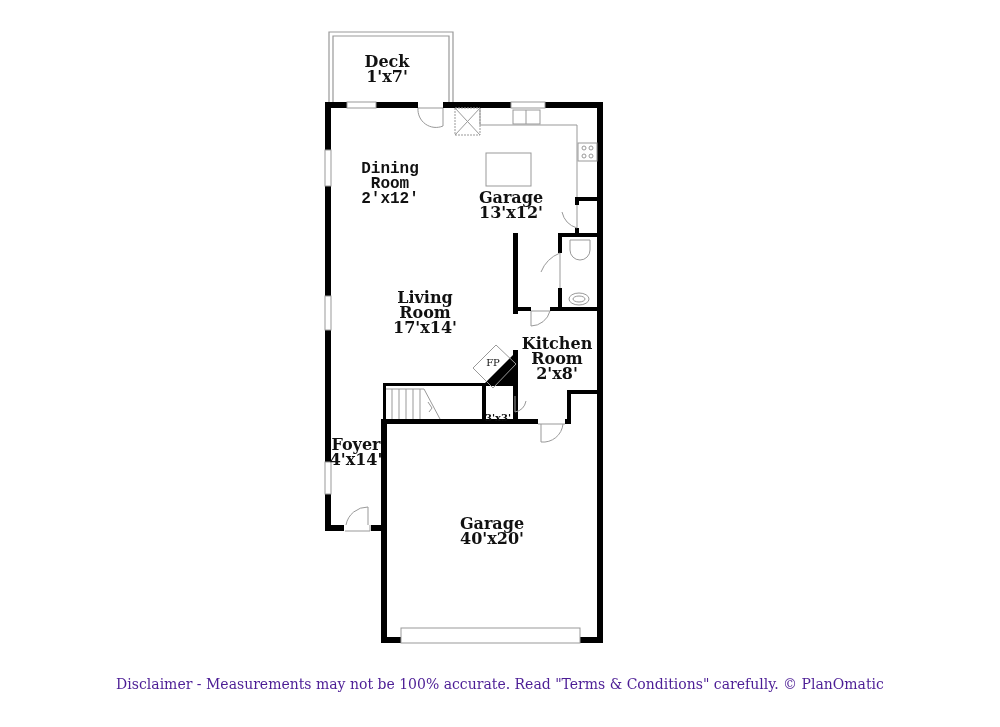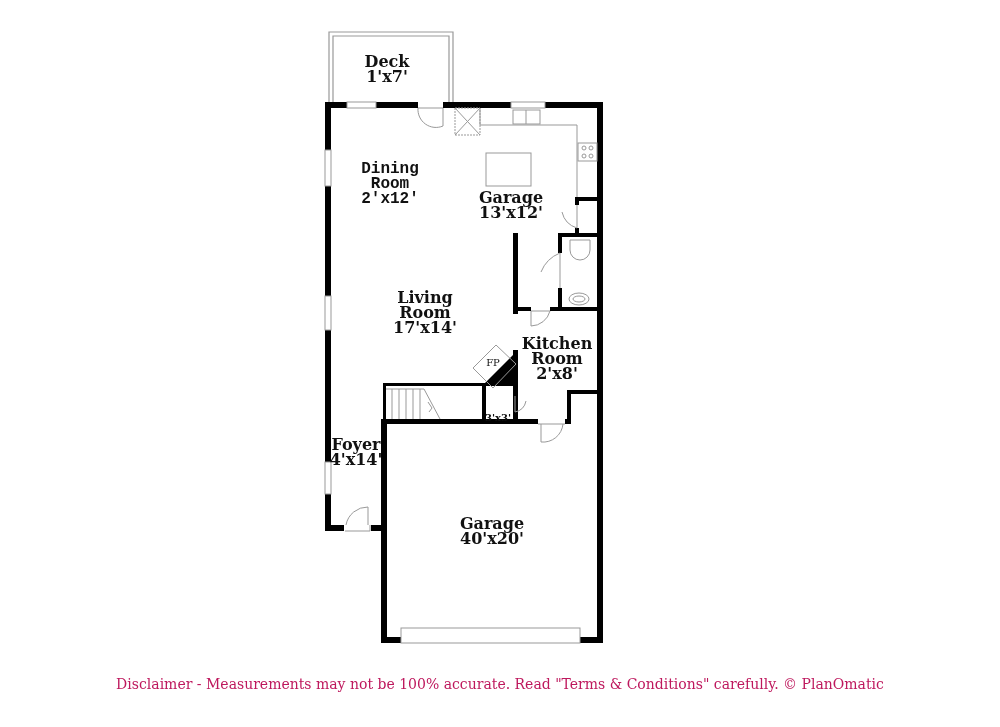--- a/index.html
+++ b/index.html
@@ -40,21 +40,21 @@
       line-height: 11px;
     }
     .disclaimer {
       position: absolute;
       left: 0;
       width: 1000px;
       top: 676px;
       text-align: center;
       font-family: "DejaVu Serif", "Liberation Serif", serif;
       font-size: 14px;
-      color: #be185d;
+      color: #4c1d95;
       white-space: nowrap;
     }
   </style>
 </head>
 <body>
 
 <svg id="floorplan" viewBox="0 0 1000 727" xmlns="http://www.w3.org/2000/svg">
 
   <g fill="none" stroke="#999" stroke-width="1.2">
     <path d="M329 102 L329 32 L453 32 L453 102"></path>

